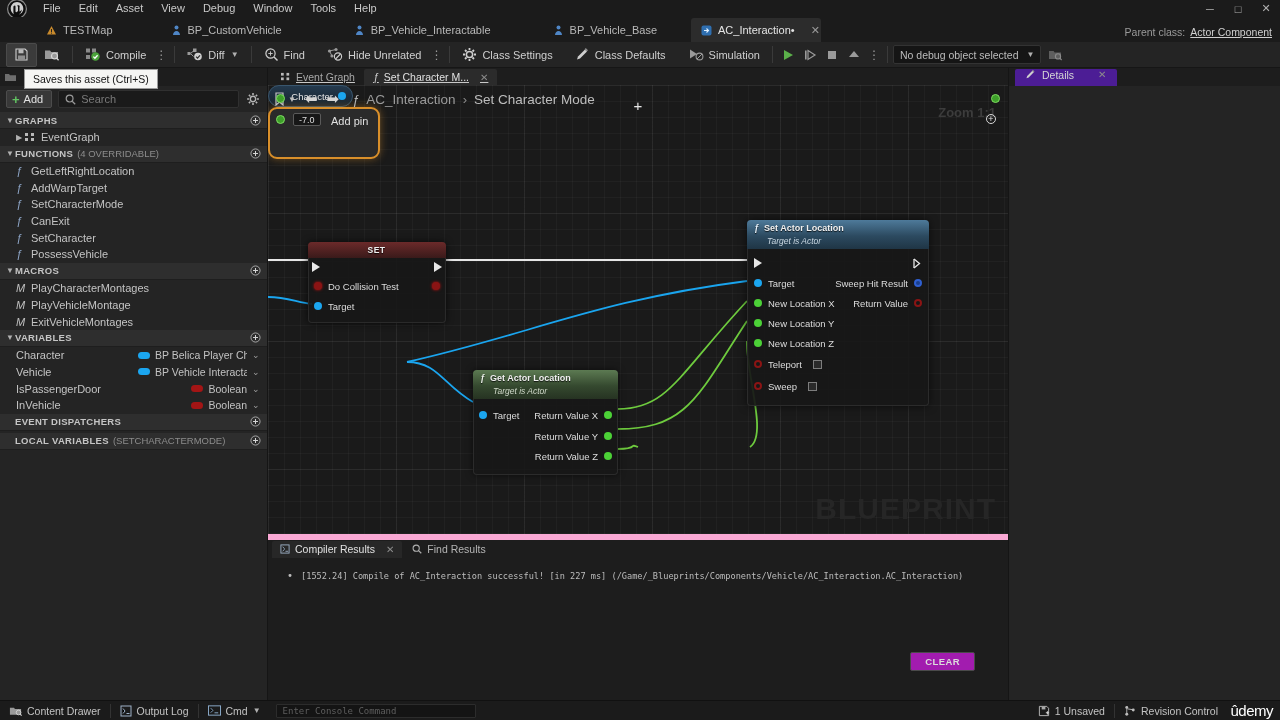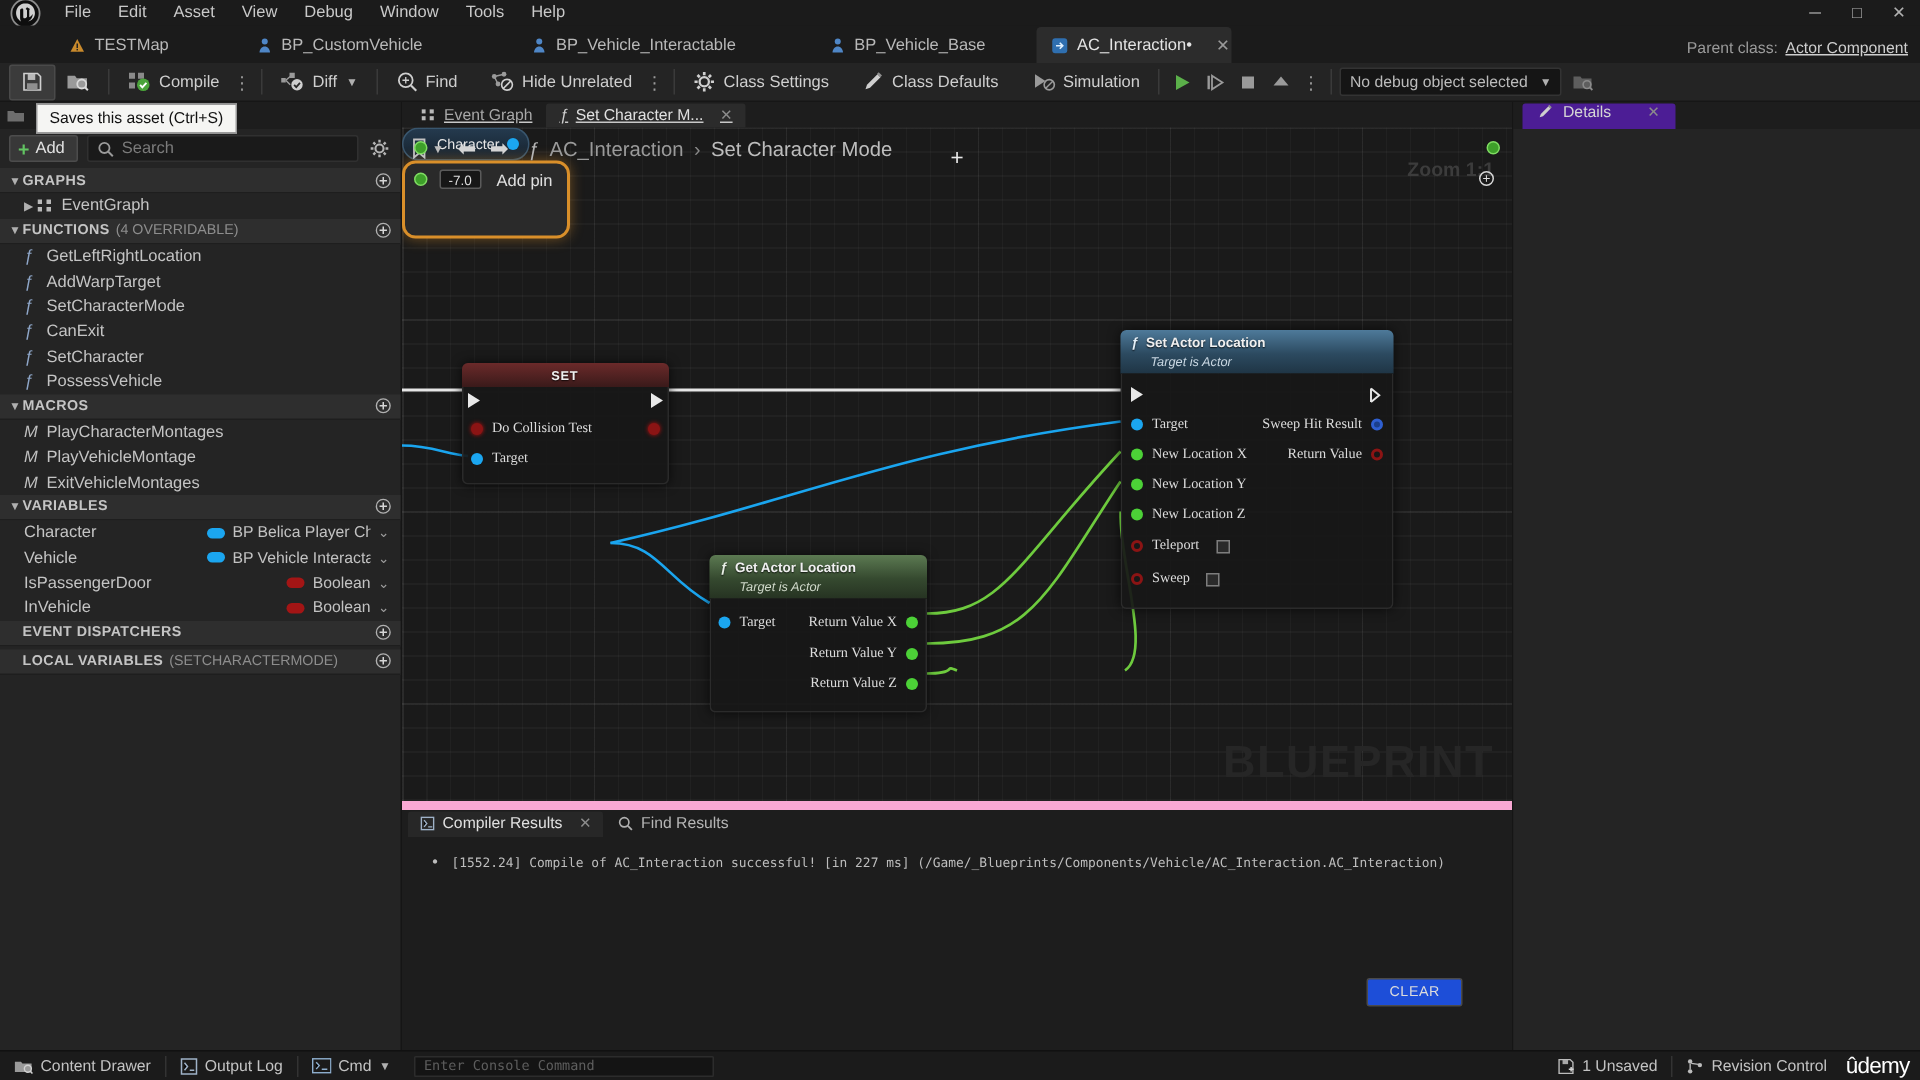--- a/index.html
+++ b/index.html
@@ -192,21 +192,21 @@
   }
 
   
   #node-set { left: 40px; top: 157px; width: 138px;
     box-shadow: 0 0 7px rgba(0,0,0,.7); }
   #node-set .node-hdr {
     background: linear-gradient(to bottom, #6b2a2a, #3a1a1a);
     text-align: center; font-size: 8.5px; letter-spacing: .5px;
   }
   #node-set .node-body { border: 1px solid #2a2a2a; border-top: none; height: 65px; position: relative;}
-  .pinrow { display: flex; align-items: center; height: 20px; font-size: 9.5px; color: #dcdcdc; font-family: Liberation Serif, serif; }
+  .pinrow { display: flex; align-items: center; height: 20px; font-size: 9.5px; color: #dcdcdc; }
   .pin-dot { width: 8px; height: 8px; border-radius: 50%; display: inline-block; }
   .pin-dot.red { background: #8b1414; box-shadow: 0 0 3px #c01010; }
   .pin-dot.blue { background: #1ba6f0; }
   .pin-dot.green { background: #4cd137; }
   .pin-dot.ring { background: transparent; border: 2px solid #8b1414; }
   .exec-tri {
     width: 0; height: 0; border-left: 8px solid #e8e8e8;
     border-top: 5px solid transparent; border-bottom: 5px solid transparent;
   }
 
@@ -281,22 +281,22 @@
   .rtab.active { background: #272727; color: #e0e0e0; border-top-left-radius:2px;border-top-right-radius:2px;}
   .rtab .x { margin-left: 6px; font-size: 10px; color: #8c8c8c; }
   .rp-body { position: relative; height: 148px; background: #1d1d1d; padding: 12px 10px 0 10px; }
   .logline {
     display: flex; gap: 8px; font-family: "DejaVu Sans Mono", monospace;
     font-size: 8.6px; color: #bdbdbd; line-height: 13px;
   }
   .logline .bullet { color: #bdbdbd; font-size: 10px; line-height: 11px; padding-left: 9px;}
   .clearbtn {
     position: absolute; right: 33px; bottom: 35px;
-    background: #1d4ed8; border: 1px solid #4a4a4a; border-radius: 2px;
-    font-size: 9.5px; color: #dcdcdc; padding: 3px 14px; letter-spacing: .4px;
+    background: #a21caf; border: 1px solid #4a4a4a; border-radius: 2px;
+    font-size: 9.5px; color: #dcdcdc; padding: 3px 14px; letter-spacing: .4px; font-weight: bold;
   }
 
   
   .rrcg {
     position: absolute; left: 268px; top: 560px; width: 740px;
     display: flex; align-items: center; justify-content: center; gap: 10px;
     opacity: .55; pointer-events: none;
   }
   .rrcg-text { display:flex; flex-direction: column; line-height: 1;}
   .rrcg-main { font-size: 33px; font-weight: bold; color: #cfd6dd; letter-spacing: 1px; }

